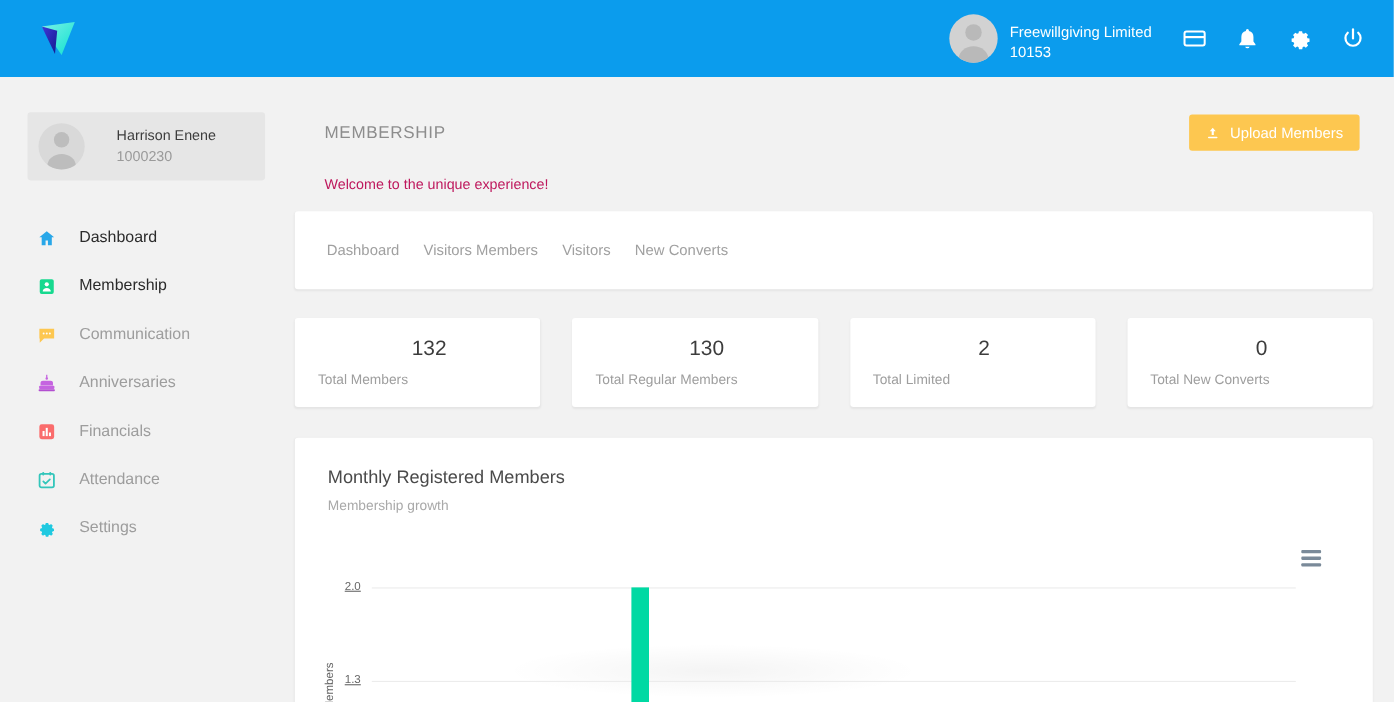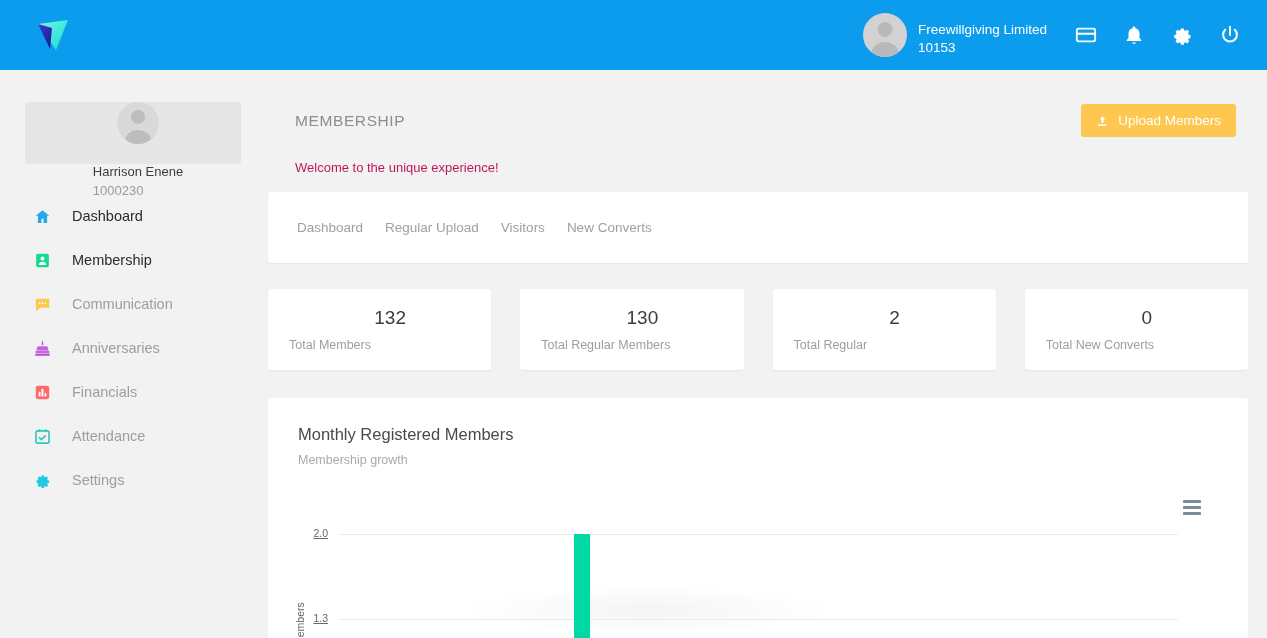--- a/index.html
+++ b/index.html
@@ -48,21 +48,21 @@
   
   .sidebar {
     position: absolute; left: 0; top: 70px;
     width: 267px; height: 568px;
     background: #f2f2f2;
   }
   .profile-card {
     margin: 32px 26px 0 25px;
     height: 62px;
     background: #e6e6e6; border-radius: 3px;
-    display: flex; align-items: center; padding-left: 10px; gap: 19px; flex-direction: column;
+    display: flex; align-items: center; padding-left: 10px; gap: 29px;
   }
   .profile-avatar {
     width: 42px; height: 42px; border-radius: 50%;
     background: #d9d9d9; position: relative; overflow: hidden; flex:none;
   }
   .profile-avatar::before {
     content:''; position:absolute; left:50%; top:8px; transform:translateX(-50%);
     width:14px; height:14px; border-radius:50%; background:#bdbdbd;
   }
   .profile-avatar::after {
@@ -313,37 +313,37 @@
       <svg width="13" height="14" viewBox="0 0 24 24">
         <path d="M12 3l5 6h-3.2v6h-3.6V9H7z" fill="#fff"></path>
         <rect x="4" y="18" width="16" height="2.6" rx="1.2" fill="#fff"></rect>
       </svg>
       <span>Upload Members</span>
     </button>
   </div>
 
   <div class="card tabcard">
     <div class="tab">Dashboard</div>
-    <div class="tab">Regular Upload</div>
+    <div class="tab">Visitors Members</div>
     <div class="tab">Visitors</div>
     <div class="tab">New Converts</div>
   </div>
 
   <div class="stats">
     <div class="card stat">
       <div class="stat-value">132</div>
       <div class="stat-label">Total Members</div>
     </div>
     <div class="card stat">
       <div class="stat-value">130</div>
       <div class="stat-label">Total Regular Members</div>
     </div>
     <div class="card stat">
       <div class="stat-value">2</div>
-      <div class="stat-label">Total Regular</div>
+      <div class="stat-label">Total Limited</div>
     </div>
     <div class="card stat">
       <div class="stat-value">0</div>
       <div class="stat-label">Total New Converts</div>
     </div>
   </div>
 
   <div class="card chartcard">
     <div class="chart-title">Monthly Registered Members</div>
     <div class="chart-sub">Membership growth</div>

